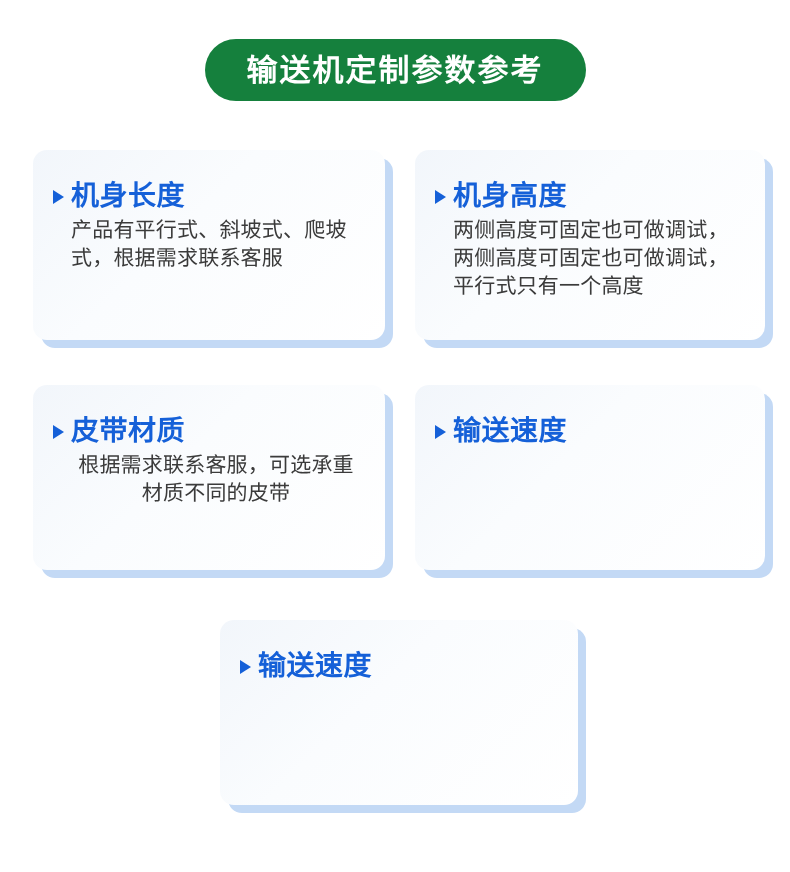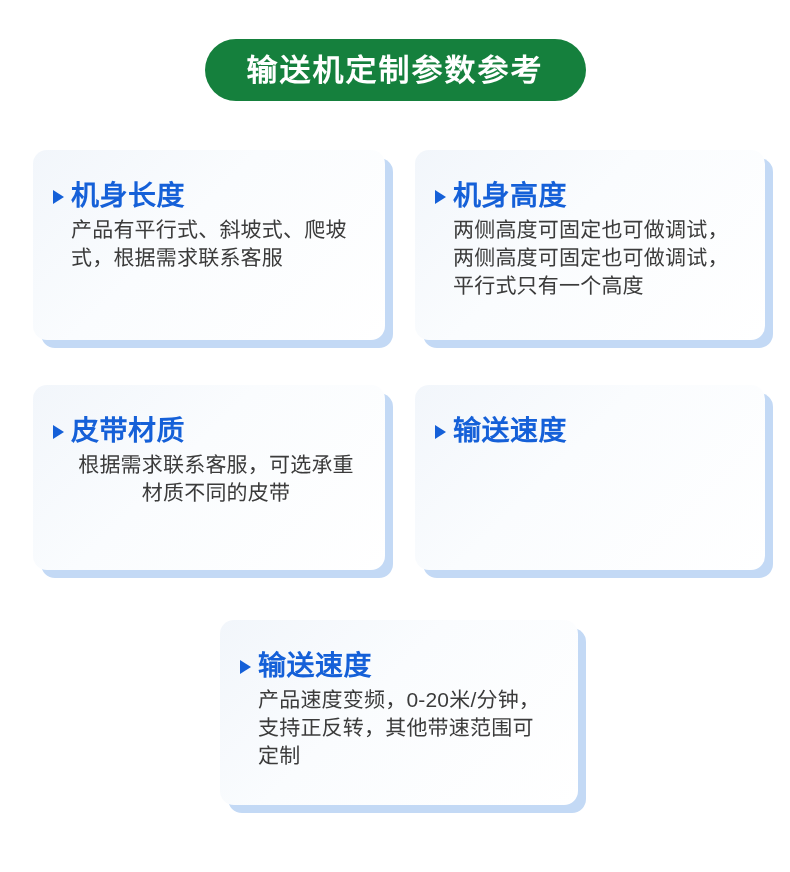--- a/index.html
+++ b/index.html
@@ -148,14 +148,13 @@
     <span class="card-title">输送速度</span>
   </div>
 </div>
 
 <div class="card-shadow" id="sh-5"></div>
 <div class="card" id="card-5">
   <div class="card-head">
     <span class="bullet"></span>
     <span class="card-title">输送速度</span>
   </div>
-  <div class="card-body">产品速度变频，0-20米/分钟，支持正反转，其他带速范围可定制</div>
 </div>
 
 </body></html>

